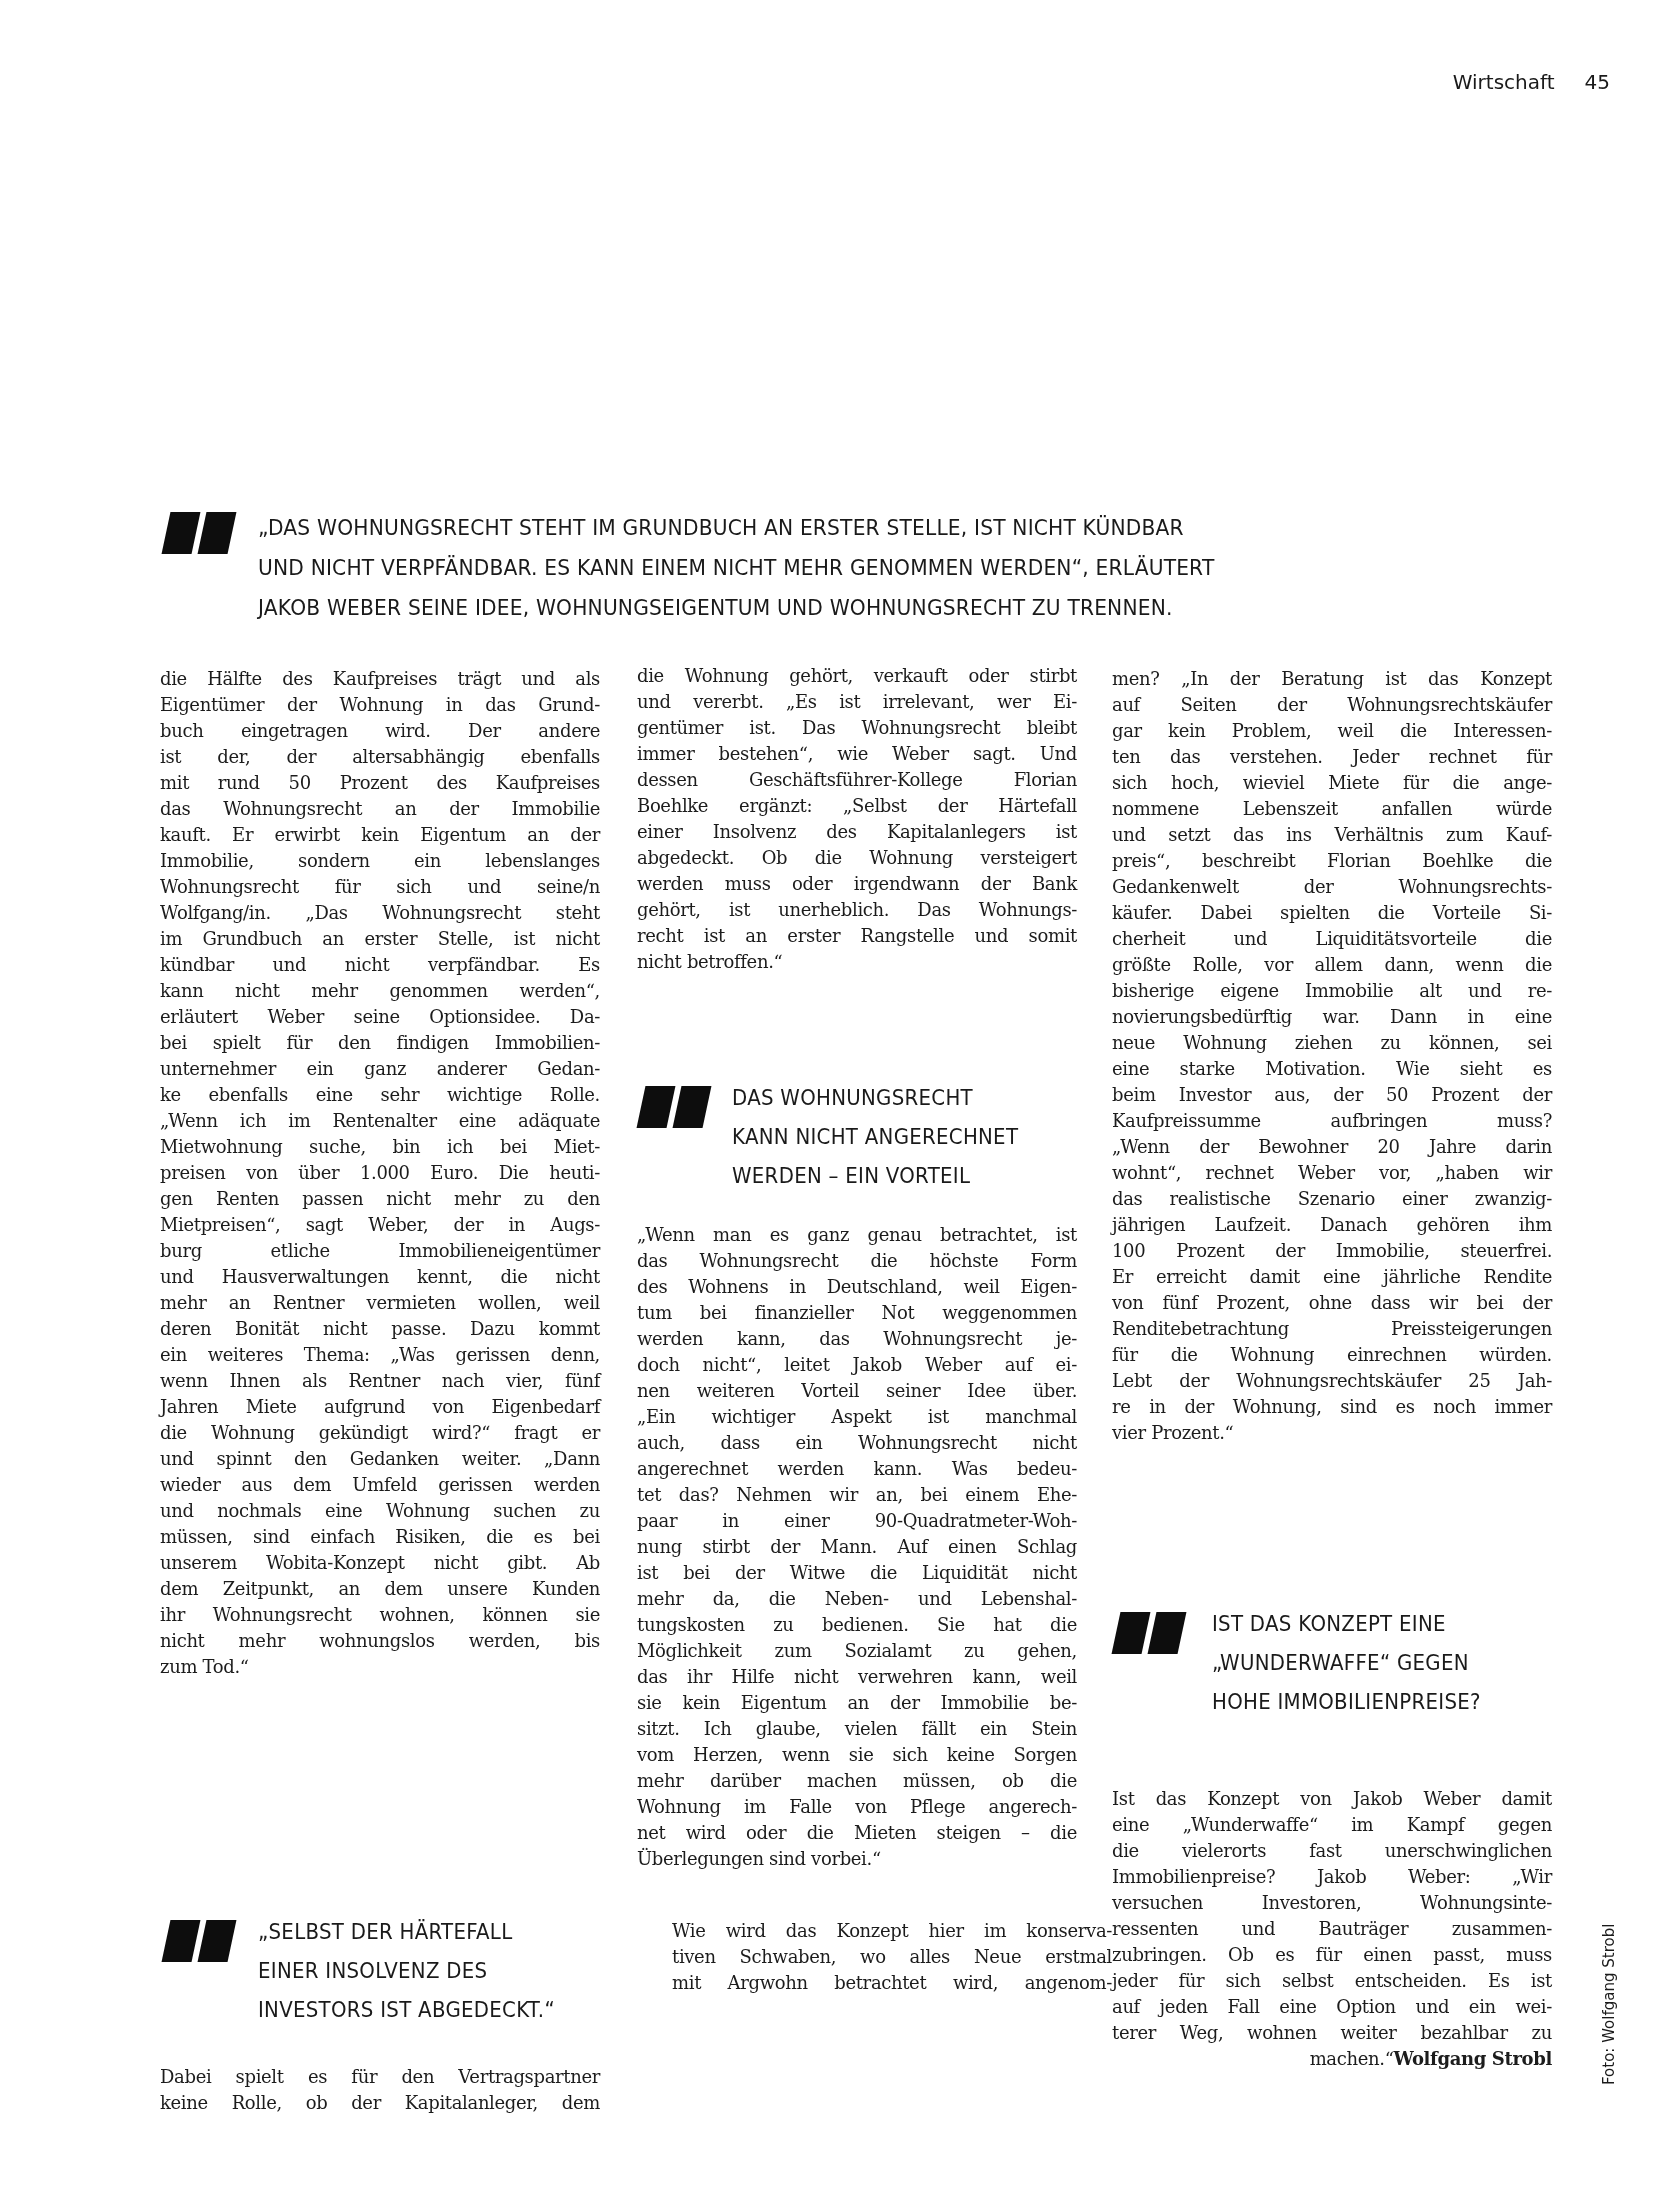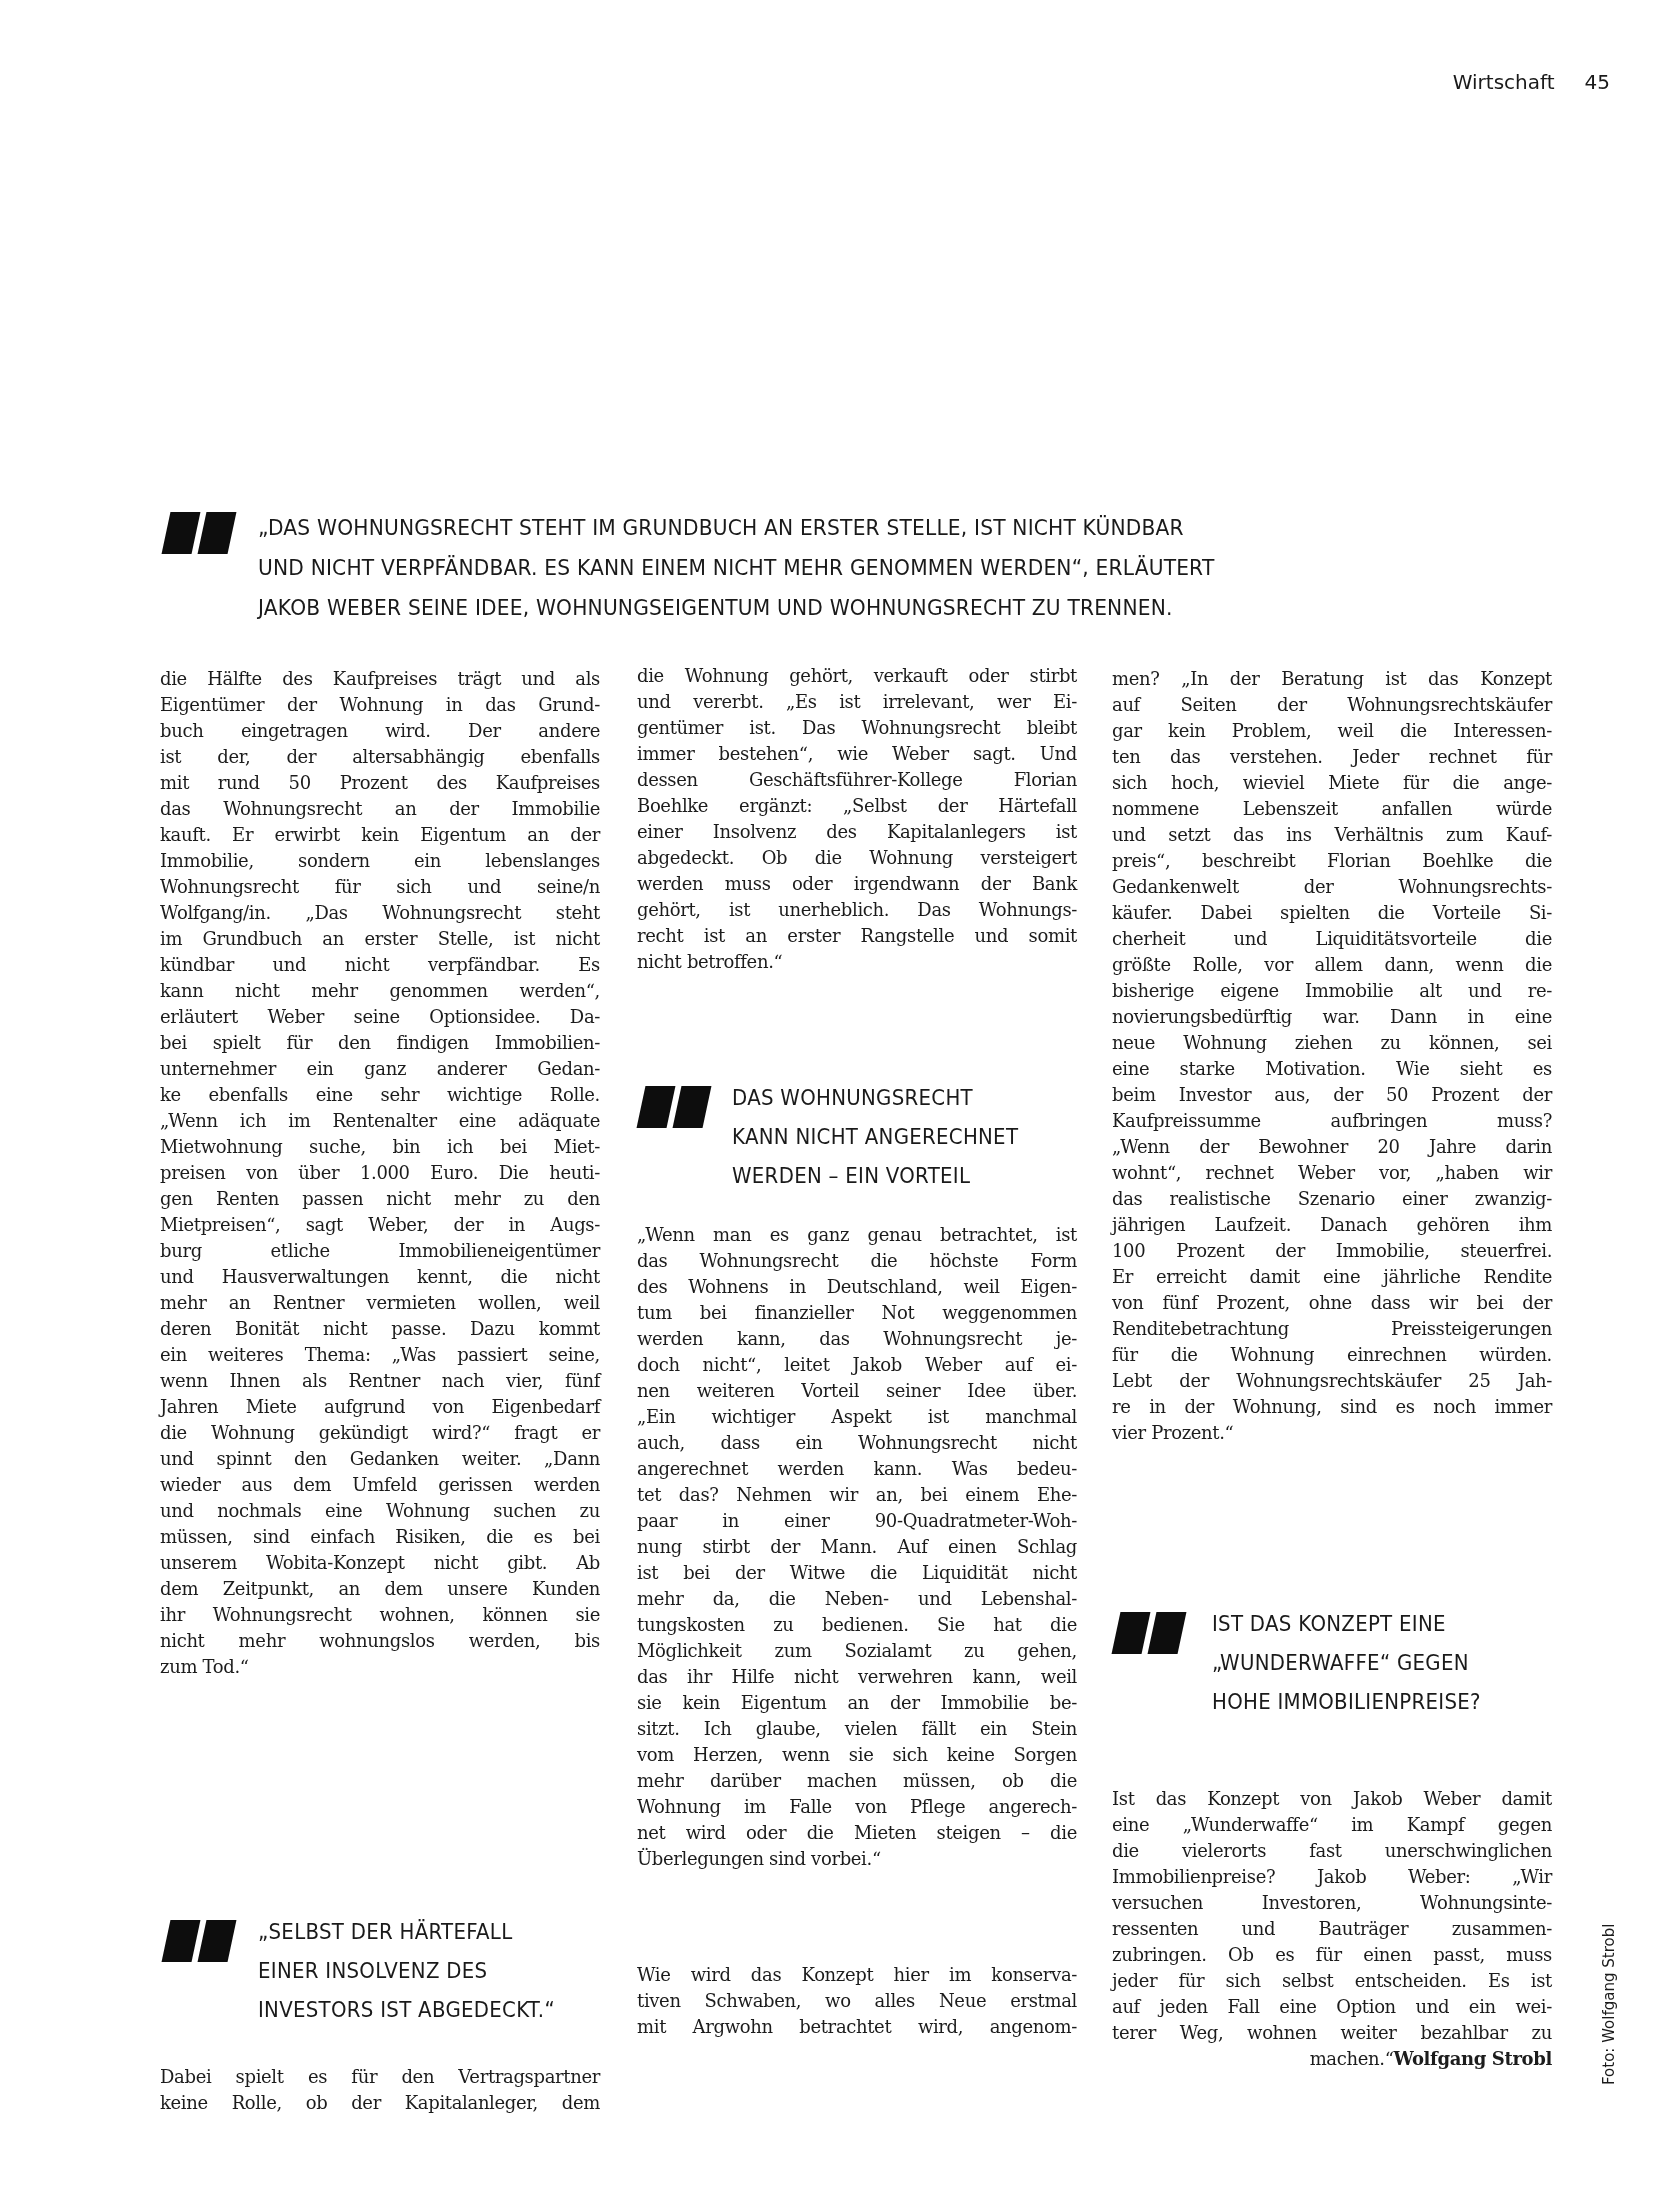--- a/index.html
+++ b/index.html
@@ -58,21 +58,21 @@
     <span class="ln">ke ebenfalls eine sehr wichtige Rolle.</span>
     <span class="ln">„Wenn ich im Rentenalter eine adäquate</span>
     <span class="ln">Mietwohnung suche, bin ich bei Miet-</span>
     <span class="ln">preisen von über 1.000 Euro. Die heuti-</span>
     <span class="ln">gen Renten passen nicht mehr zu den</span>
     <span class="ln">Mietpreisen“, sagt Weber, der in Augs-</span>
     <span class="ln">burg etliche Immobilieneigentümer</span>
     <span class="ln">und Hausverwaltungen kennt, die nicht</span>
     <span class="ln">mehr an Rentner vermieten wollen, weil</span>
     <span class="ln">deren Bonität nicht passe. Dazu kommt</span>
-    <span class="ln">ein weiteres Thema: „Was passiert seine,</span>
+    <span class="ln">ein weiteres Thema: „Was gerissen denn,</span>
     <span class="ln">wenn Ihnen als Rentner nach vier, fünf</span>
     <span class="ln">Jahren Miete aufgrund von Eigenbedarf</span>
     <span class="ln">die Wohnung gekündigt wird?“ fragt er</span>
     <span class="ln">und spinnt den Gedanken weiter. „Dann</span>
     <span class="ln">wieder aus dem Umfeld gerissen werden</span>
     <span class="ln">und nochmals eine Wohnung suchen zu</span>
     <span class="ln">müssen, sind einfach Risiken, die es bei</span>
     <span class="ln">unserem Wobita-Konzept nicht gibt. Ab</span>
     <span class="ln">dem Zeitpunkt, an dem unsere Kunden</span>
     <span class="ln">ihr Wohnungsrecht wohnen, können sie</span>
@@ -136,21 +136,21 @@
     <span class="ln">Möglichkeit zum Sozialamt zu gehen,</span>
     <span class="ln">das ihr Hilfe nicht verwehren kann, weil</span>
     <span class="ln">sie kein Eigentum an der Immobilie be-</span>
     <span class="ln">sitzt. Ich glaube, vielen fällt ein Stein</span>
     <span class="ln">vom Herzen, wenn sie sich keine Sorgen</span>
     <span class="ln">mehr darüber machen müssen, ob die</span>
     <span class="ln">Wohnung im Falle von Pflege angerech-</span>
     <span class="ln">net wird oder die Mieten steigen – die</span>
     <span class="ln last">Überlegungen sind vorbei.“</span>
   </div>
-<div class="col" style="left:637px; top:1918px;margin-top:44px;">
+<div class="col" style="left:672px; top:1918px;">
     <span class="ln">Wie wird das Konzept hier im konserva-</span>
     <span class="ln">tiven Schwaben, wo alles Neue erstmal</span>
     <span class="ln">mit Argwohn betrachtet wird, angenom-</span>
   </div>
 
 <div class="col" style="left:1112px; top:666px;">
     <span class="ln">men? „In der Beratung ist das Konzept</span>
     <span class="ln">auf Seiten der Wohnungsrechtskäufer</span>
     <span class="ln">gar kein Problem, weil die Interessen-</span>
     <span class="ln">ten das verstehen. Jeder rechnet für</span>

